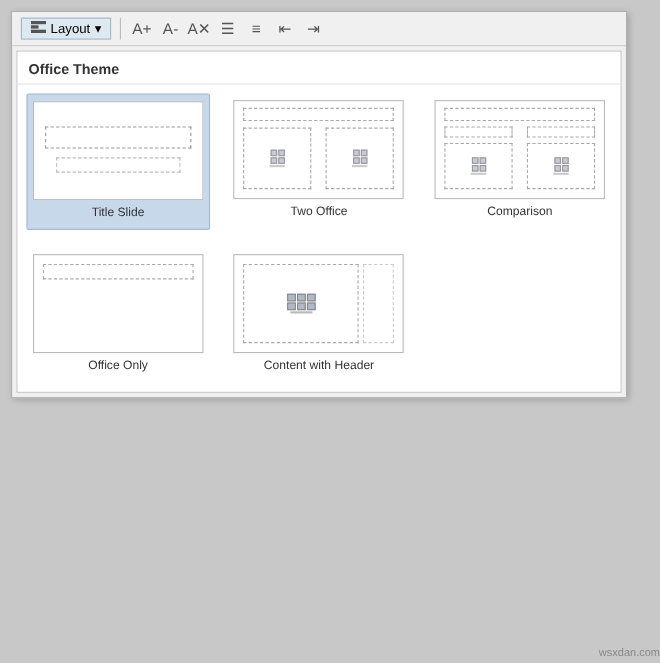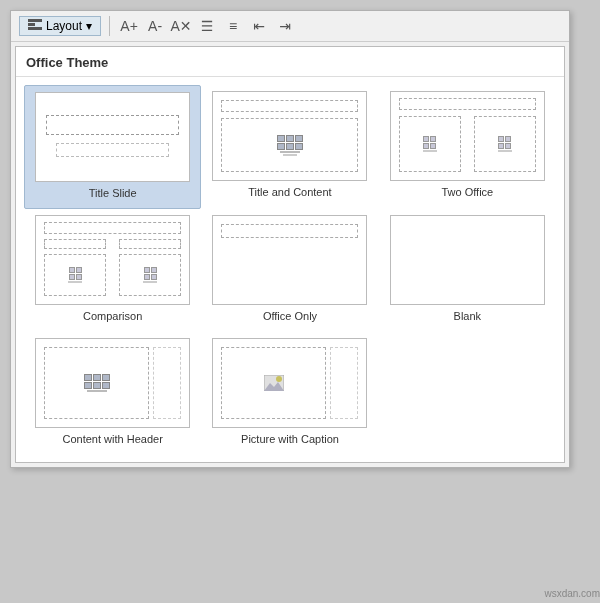--- a/index.html
+++ b/index.html
@@ -81,21 +81,21 @@
       padding: 8px 26px 6px 10px;
       font-weight: bold;
       font-size: 13px;
       color: #333;
       border-bottom: 1px solid #ddd;
     }
 
     .layouts-grid {
       display: grid;
       grid-template-columns: repeat(3, 1fr);
-      gap: 0;
+      gap: 16px;
       padding: 8px;
       background: white;
     }
 
     .layout-item {
       display: flex;
       flex-direction: column;
       align-items: center;
       padding: 6px 4px 8px 4px;
       cursor: pointer;
@@ -337,42 +337,20 @@
     <div class="layouts-grid">
 
       <div class="layout-item selected">
         <div class="layout-thumbnail thumb-title-slide">
           <div class="thumb-dashed-box box1"></div>
           <div class="thumb-dashed-box box2"></div>
         </div>
         <span class="layout-label">Title Slide</span>
       </div>
 
-      <div class="layout-item">
-        <div class="layout-thumbnail thumb-title-content">
-          <div class="title-bar"></div>
-          <div class="content-area">
-            <div class="content-icon">
-              <div class="content-icon-row">
-                <div class="ci-box"></div>
-                <div class="ci-box"></div>
-                <div class="ci-box"></div>
-              </div>
-              <div class="content-icon-row">
-                <div class="ci-box"></div>
-                <div class="ci-box"></div>
-                <div class="ci-box"></div>
-              </div>
-              <div class="ci-text-line"></div>
-              <div class="ci-text-line-short"></div>
-            </div>
-          </div>
-        </div>
-        <span class="layout-label">Title and Content</span>
-      </div>
 
 
       <div class="layout-item">
         <div class="layout-thumbnail thumb-two-content">
           <div class="title-bar"></div>
           <div class="left-box">
             <div class="content-icon">
               <div class="content-icon-row">
                 <div class="ci-box-small"></div>
                 <div class="ci-box-small"></div>
@@ -436,26 +414,20 @@
         <span class="layout-label">Comparison</span>
       </div>
 
       <div class="layout-item">
         <div class="layout-thumbnail thumb-title-only">
           <div class="title-bar"></div>
         </div>
         <span class="layout-label">Office Only</span>
       </div>
 
-      <div class="layout-item">
-        <div class="layout-thumbnail">
-          
-        </div>
-        <span class="layout-label">Blank</span>
-      </div>
 
       <div class="layout-item">
         <div class="layout-thumbnail thumb-content-caption">
           <div class="content-area">
             <div class="content-icon">
               <div class="content-icon-row">
                 <div class="ci-box"></div>
                 <div class="ci-box"></div>
                 <div class="ci-box"></div>
               </div>
@@ -465,31 +437,18 @@
                 <div class="ci-box"></div>
               </div>
               <div class="ci-text-line"></div>
             </div>
           </div>
           <div class="caption-area"></div>
         </div>
         <span class="layout-label">Content with Header</span>
       </div>
 
-      <div class="layout-item">
-        <div class="layout-thumbnail thumb-picture-caption">
-          <div class="picture-area">
-            <svg width="20" height="16" viewBox="0 0 20 16">
-              <rect x="0" y="0" width="20" height="16" fill="#e0e0e0" stroke="#aaa" stroke-width="1"></rect>
-              <polygon points="0,16 6,8 10,12 14,7 20,16" fill="#b0b0c0"></polygon>
-              <circle cx="15" cy="4" r="3" fill="#c8c060"></circle>
-            </svg>
-          </div>
-          <div class="caption-area"></div>
-        </div>
-        <span class="layout-label">Picture with Caption</span>
-      </div>
 
     </div>
   </div>
 </div>
 
 <div class="watermark">wsxdan.com</div>
 
 </body></html>

